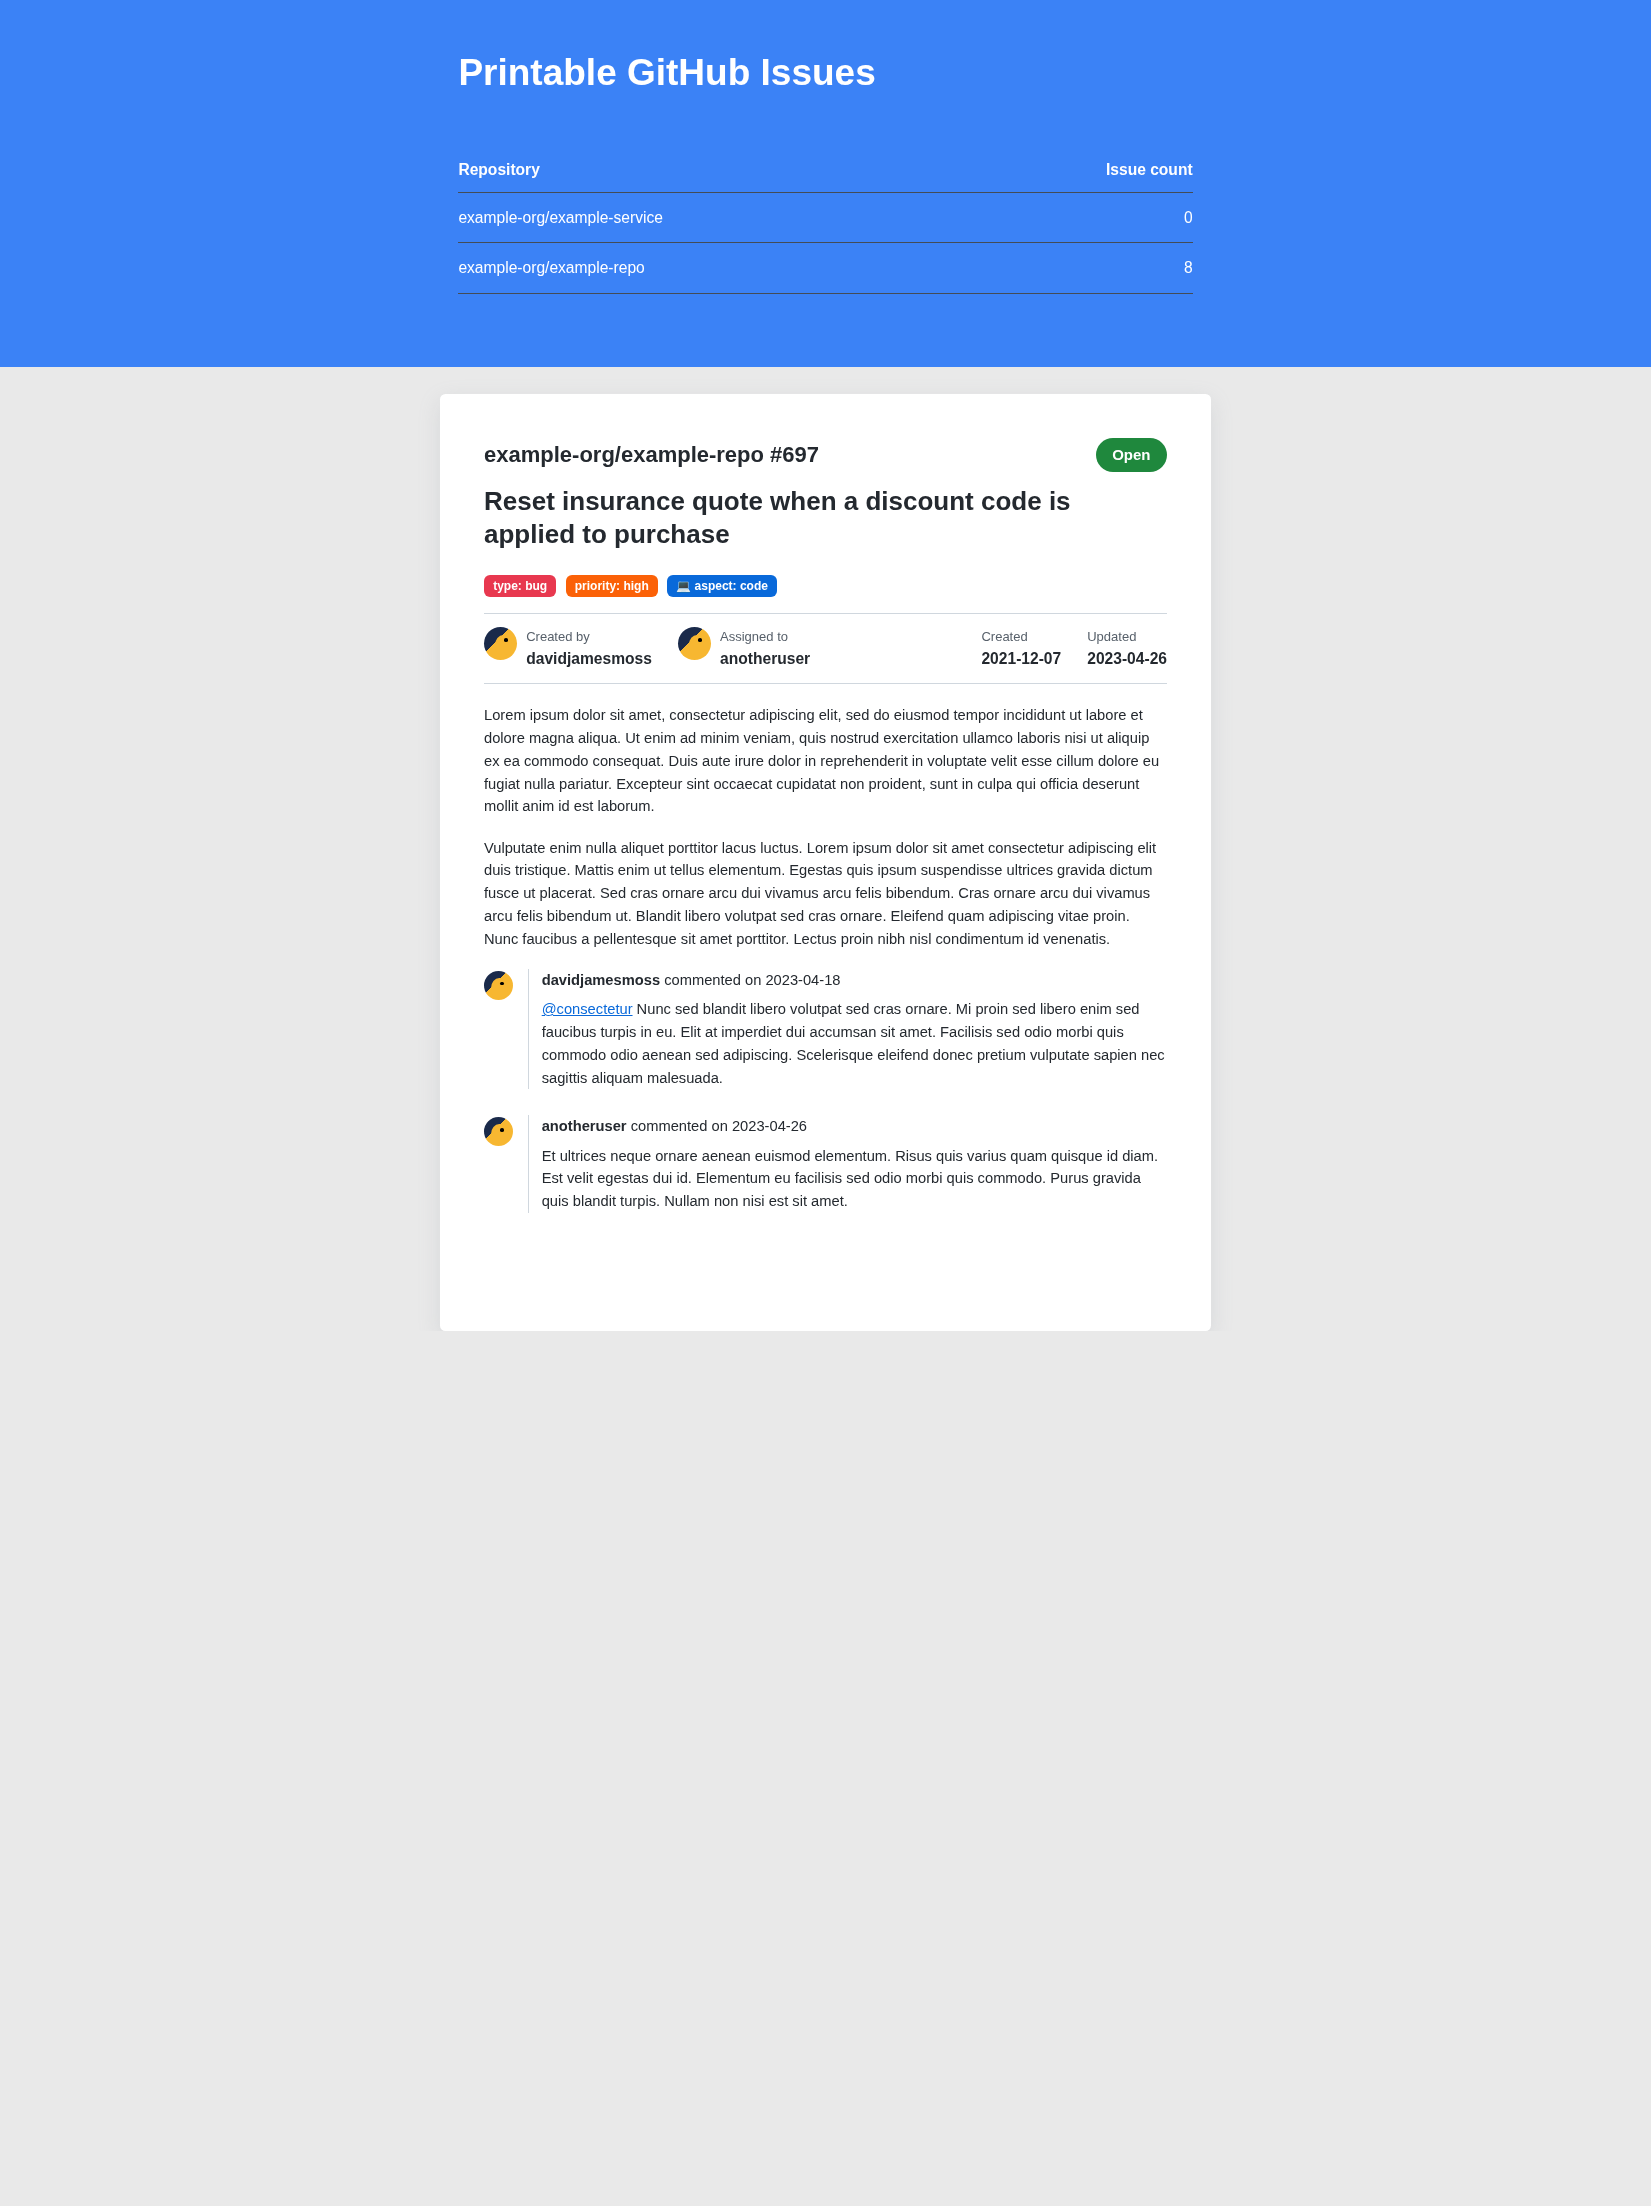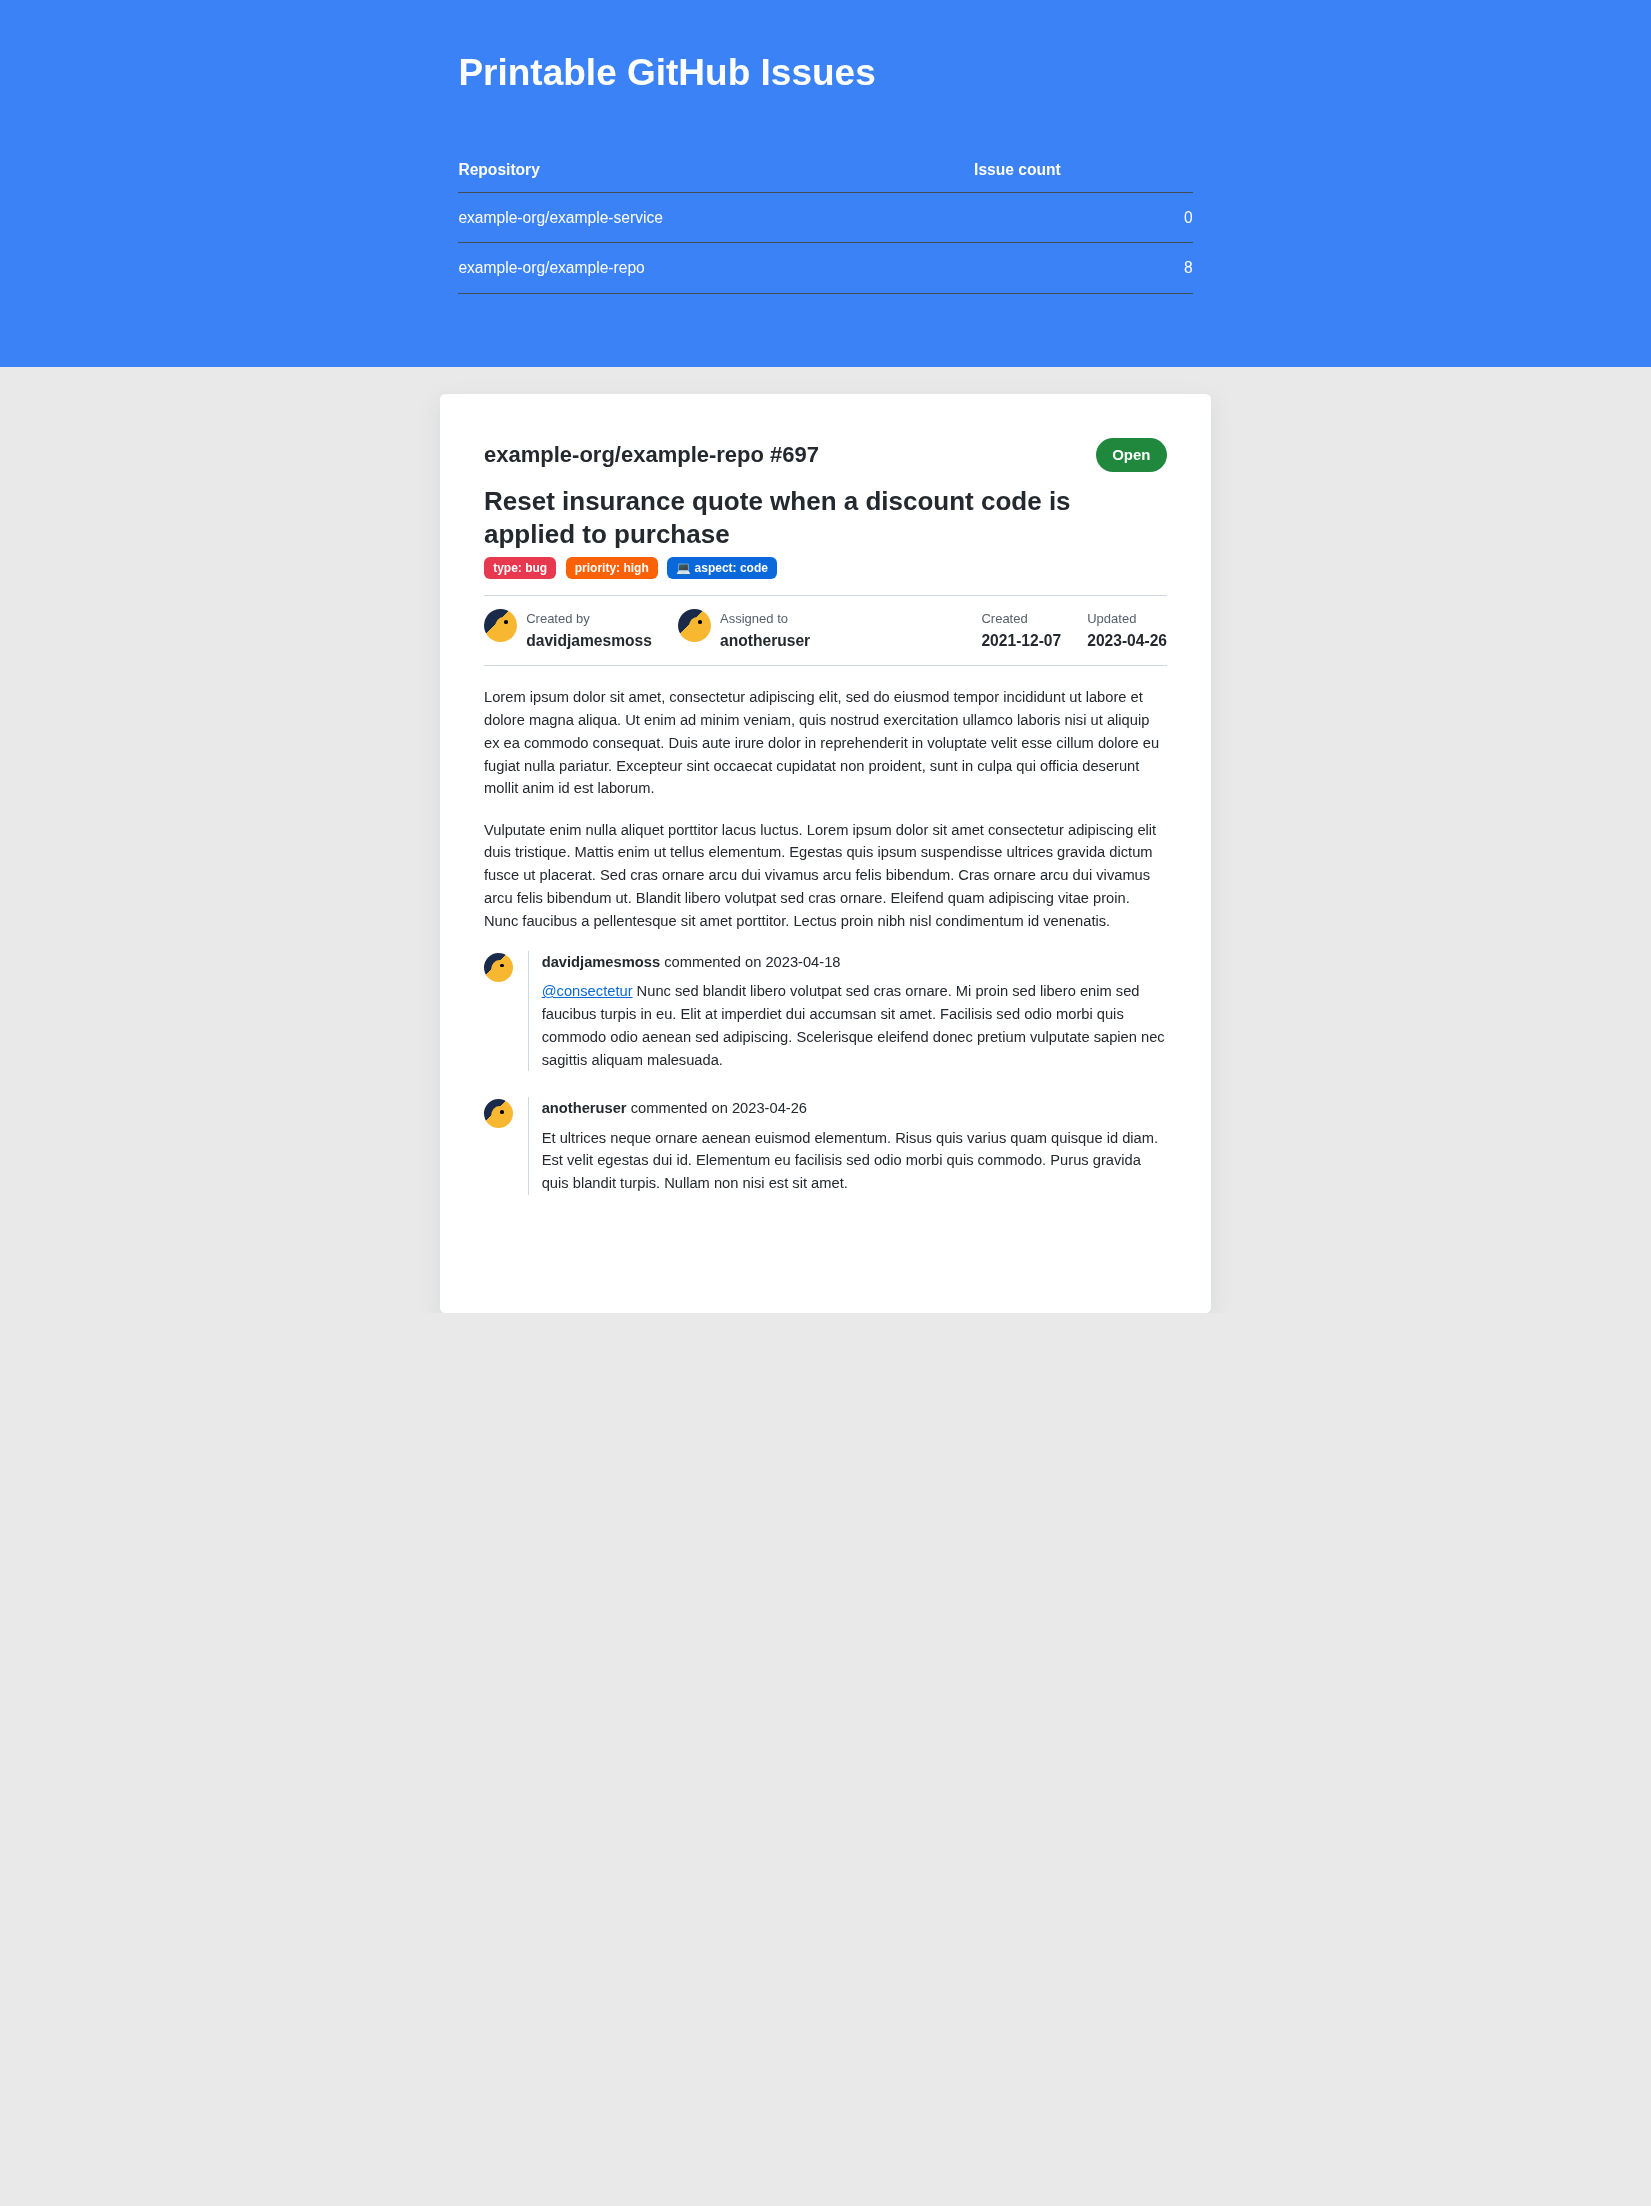--- a/index.html
+++ b/index.html
@@ -29,21 +29,21 @@
     width: 100%;
     border-collapse: collapse;
   }
   table.repo-table th {
     text-align: left;
     font-weight: 700;
     padding: 11px 0;
     border-bottom: 0.9px solid #444c56;
     font-size: 15.6px;
   }
-  table.repo-table th:last-child { text-align: left; }
+  table.repo-table th:last-child { text-align: right; }
   table.repo-table td {
     padding: 13px 0;
     border-bottom: 0.9px solid #444c56;
     font-size: 15.6px;
   }
   table.repo-table td:last-child { text-align: right; }
   .card {
     background: #fff;
     margin: -27.5px auto 55px auto;
     max-width: 771px;
@@ -68,21 +68,21 @@
     color: #fff;
     font-weight: 700;
     font-size: 15px;
     padding: 5.5px 16.5px;
     border-radius: 18.4px;
   }
   .issue-title {
     font-size: 26px;
     font-weight: 700;
     line-height: 1.3;
-    margin-bottom: 5px;
+    margin-bottom: 23px;
   }
   .labels {
     margin-bottom: 16.5px;
     display: flex;
     gap: 9.2px;
     flex-wrap: wrap;
   }
   .label {
     display: inline-block;
     padding: 1.8px 9.2px;

